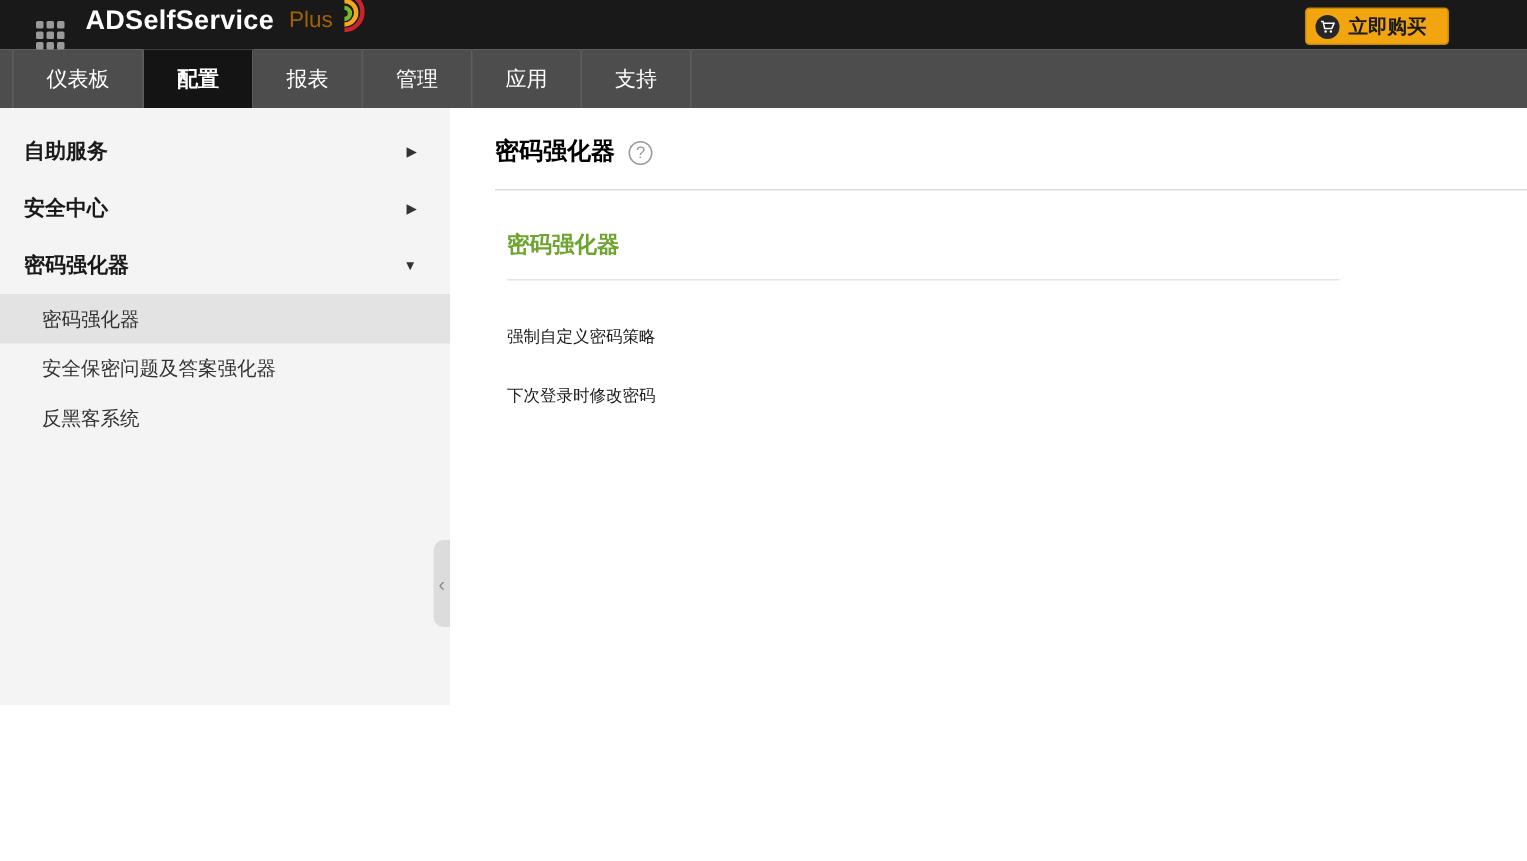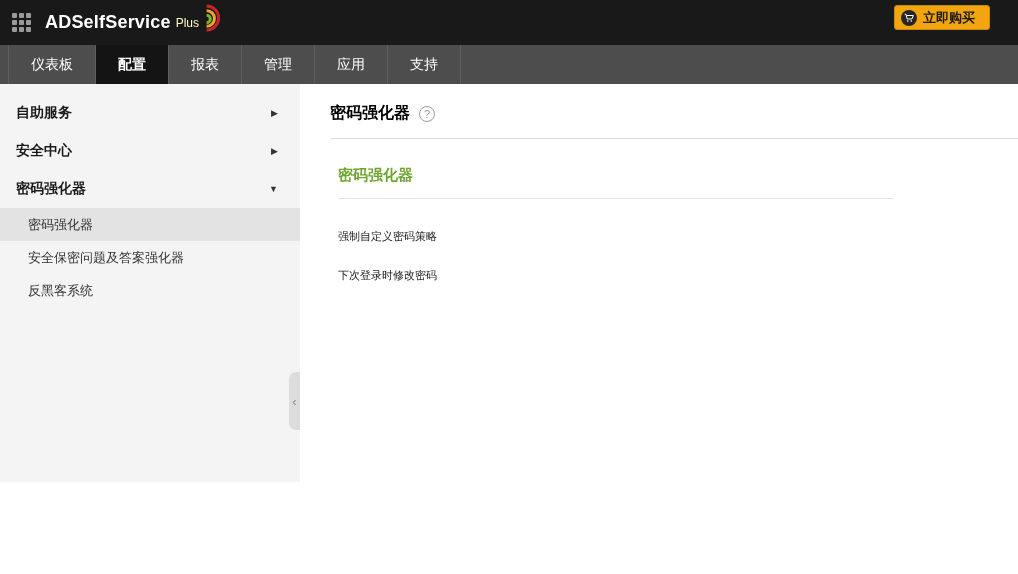--- a/index.html
+++ b/index.html
@@ -4,35 +4,35 @@
 <style>
   * { box-sizing: border-box; margin: 0; padding: 0; }
   body {
     width: 1018px; height: 574px;
     font-family: "Liberation Sans", "DejaVu Sans", sans-serif;
     background: #fff; overflow: hidden; position: relative;
   }
 
   
   .header {
-    height: 45px; background: #191919;
-    display: flex; align-items: center;
-    padding-left: 12px; position: relative;
+    height: 33px; background: #191919;
+    display: flex; align-items: flex-end;
+    padding-left: 24px; position: relative;
   }
   .grid-icon {
     display: grid; grid-template-columns: repeat(3, 5px);
     grid-gap: 2px; margin-right: 14px; cursor: pointer;
   }
   .grid-icon span { width: 5px; height: 5px; background: #9a9a9a; border-radius: 1px; }
   .logo { display: flex; align-items: center; color: #fff; }
   .logo-main { font-size: 18px; font-weight: bold; letter-spacing: .2px; }
-  .logo-plus { font-size: 12px; font-weight: 300; margin-left: 5px; color: #fef9c3; }
+  .logo-plus { font-size: 15px; font-weight: 300; margin-left: 10px; color: #a16207; }
   .logo-swoosh { margin-left: 3px; margin-bottom: 6px; }
   .buy-btn {
-    position: absolute; right: 28px; top: 5px; height: 25px;
+    position: absolute; right: 52px; top: 5px; height: 25px;
     background: #f2a50f; border: 1px solid #c98a00; border-radius: 3px;
     display: flex; align-items: center; padding: 0 14px 0 6px; cursor: pointer;
   }
   .buy-icon {
     width: 16px; height: 16px; border-radius: 50%; background: #262626;
     display: flex; align-items: center; justify-content: center; margin-right: 6px;
   }
   .buy-label { font-size: 13px; color: #1a1a1a; font-weight: bold; }
 
   

